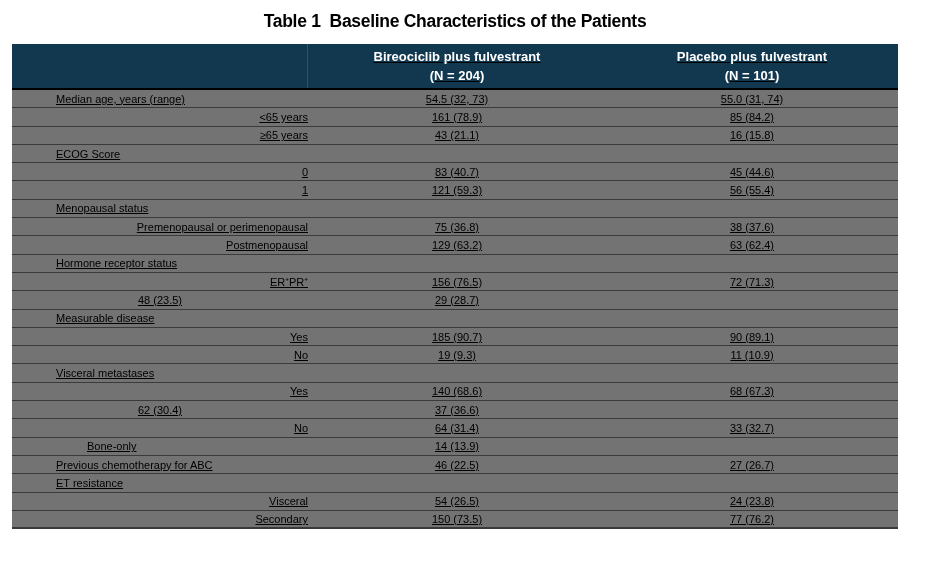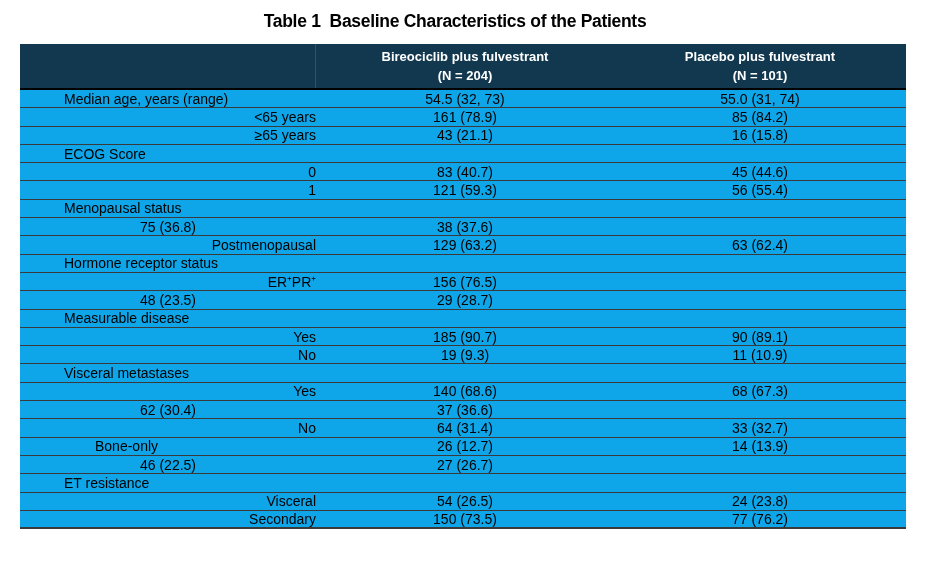--- a/index.html
+++ b/index.html
@@ -27,22 +27,23 @@
     text-align: center;
     font-size: 17.5px;
     font-weight: bold;
     letter-spacing: -0.3px;
     white-space: nowrap;
   }
   .title .title-label { margin-right: 9px; }
 
   .table {
     position: absolute;
-    left: 20px; top: 44px;
+    left: 12px; top: 44px;
     width: 886px;
+    text-decoration: underline;
   }
 
   .thead {
     display: grid;
     grid-template-columns: 296px 298px 292px;
     height: 46px;
     background: var(--header-bg);
     color: var(--header-text);
     border-bottom: 2px solid #000000;
   }
@@ -58,22 +59,22 @@
   }
   .th.empty { border-right: 1px solid var(--header-divider); }
 
   .tbody { width: 100%; }
   .trow {
     display: grid;
     grid-template-columns: 296px 298px 292px;
     height: 18.3px;
     border-bottom: 1px solid var(--row-line);
     align-items: center;
-    font-size: 14px;
-    background: #0ea5e9;
+    font-size: 11px;
+    background: #737373;
   }
   .trow:last-child { border-bottom-width: 2px; }
   .cell { white-space: nowrap; overflow: hidden; line-height: 16px; }
   .cell.label { text-align: left; }
   .cell.label.indent0 { padding-left: 44px; }
   .cell.label.indent1 { padding-left: 60px; text-align: right; }
   .cell.label.indent2 { padding-left: 75px; }
   .cell.val { text-align: center; }
 </style>
 </head>
@@ -129,36 +130,38 @@
           <div class="cell label indent1">1</div>
           <div class="cell val">121 (59.3)</div>
           <div class="cell val">56 (55.4)</div>
         </div>
         <div class="trow">
           <div class="cell label indent0">Menopausal status</div>
           <div class="cell val"></div>
           <div class="cell val"></div>
         </div>
         <div class="trow">
+          <div class="cell label indent1">Premenopausal or perimenopausal</div>
           <div class="cell val">75 (36.8)</div>
           <div class="cell val">38 (37.6)</div>
         </div>
         <div class="trow">
           <div class="cell label indent1">Postmenopausal</div>
           <div class="cell val">129 (63.2)</div>
           <div class="cell val">63 (62.4)</div>
         </div>
         <div class="trow">
           <div class="cell label indent0">Hormone receptor status</div>
           <div class="cell val"></div>
           <div class="cell val"></div>
         </div>
         <div class="trow">
           <div class="cell label indent1">ER⁺PR⁺</div>
           <div class="cell val">156 (76.5)</div>
+          <div class="cell val">72 (71.3)</div>
         </div>
         <div class="trow">
           <div class="cell val">48 (23.5)</div>
           <div class="cell val">29 (28.7)</div>
         </div>
         <div class="trow">
           <div class="cell label indent0">Measurable disease</div>
           <div class="cell val"></div>
           <div class="cell val"></div>
         </div>
@@ -186,24 +189,24 @@
           <div class="cell val">62 (30.4)</div>
           <div class="cell val">37 (36.6)</div>
         </div>
         <div class="trow">
           <div class="cell label indent1">No</div>
           <div class="cell val">64 (31.4)</div>
           <div class="cell val">33 (32.7)</div>
         </div>
         <div class="trow">
           <div class="cell label indent2">Bone-only</div>
-          <div class="cell val">26 (12.7)</div>
           <div class="cell val">14 (13.9)</div>
         </div>
         <div class="trow">
+          <div class="cell label indent0">Previous chemotherapy for ABC</div>
           <div class="cell val">46 (22.5)</div>
           <div class="cell val">27 (26.7)</div>
         </div>
         <div class="trow">
           <div class="cell label indent0">ET resistance</div>
           <div class="cell val"></div>
           <div class="cell val"></div>
         </div>
         <div class="trow">
           <div class="cell label indent1">Visceral</div>

